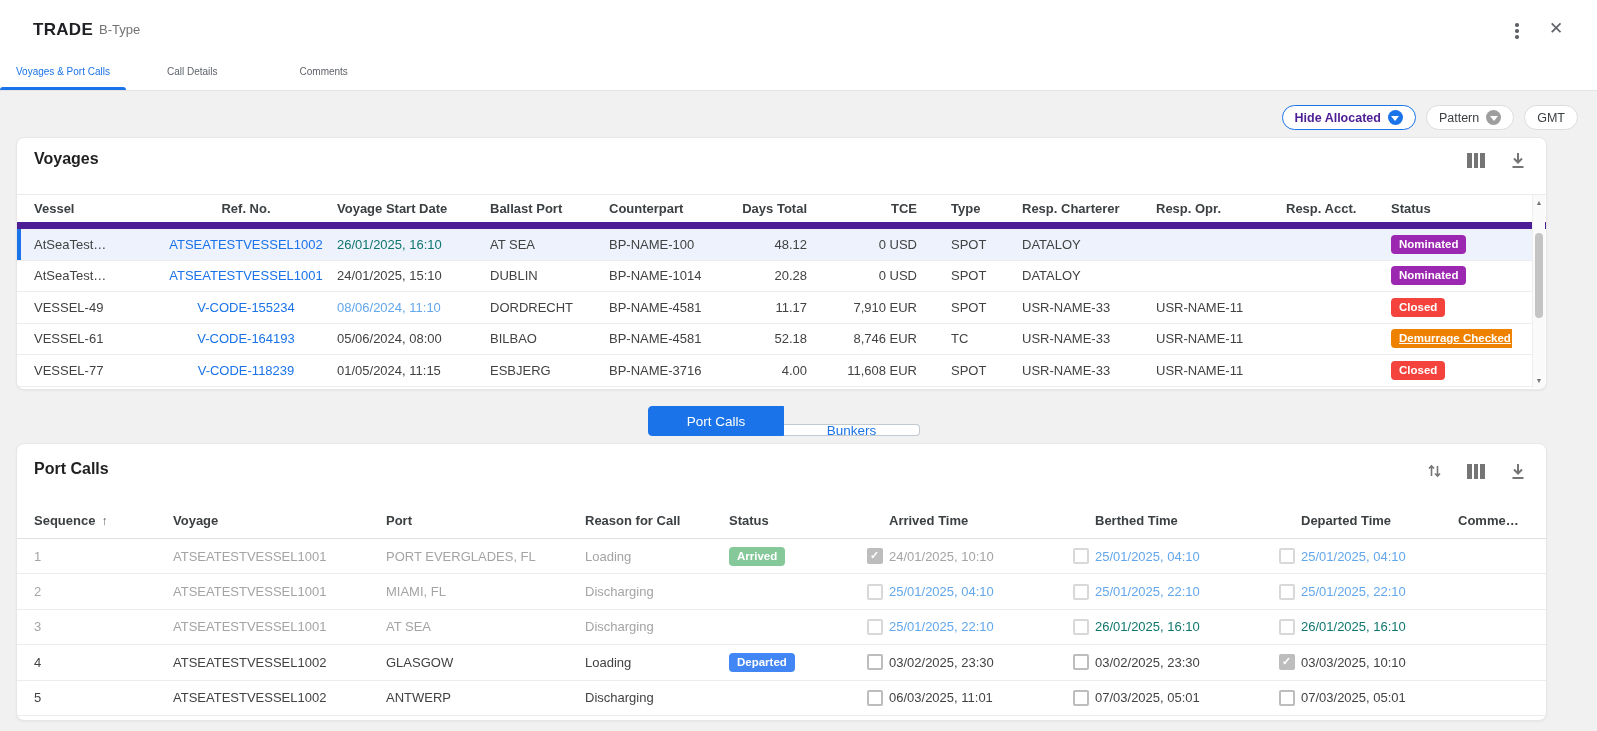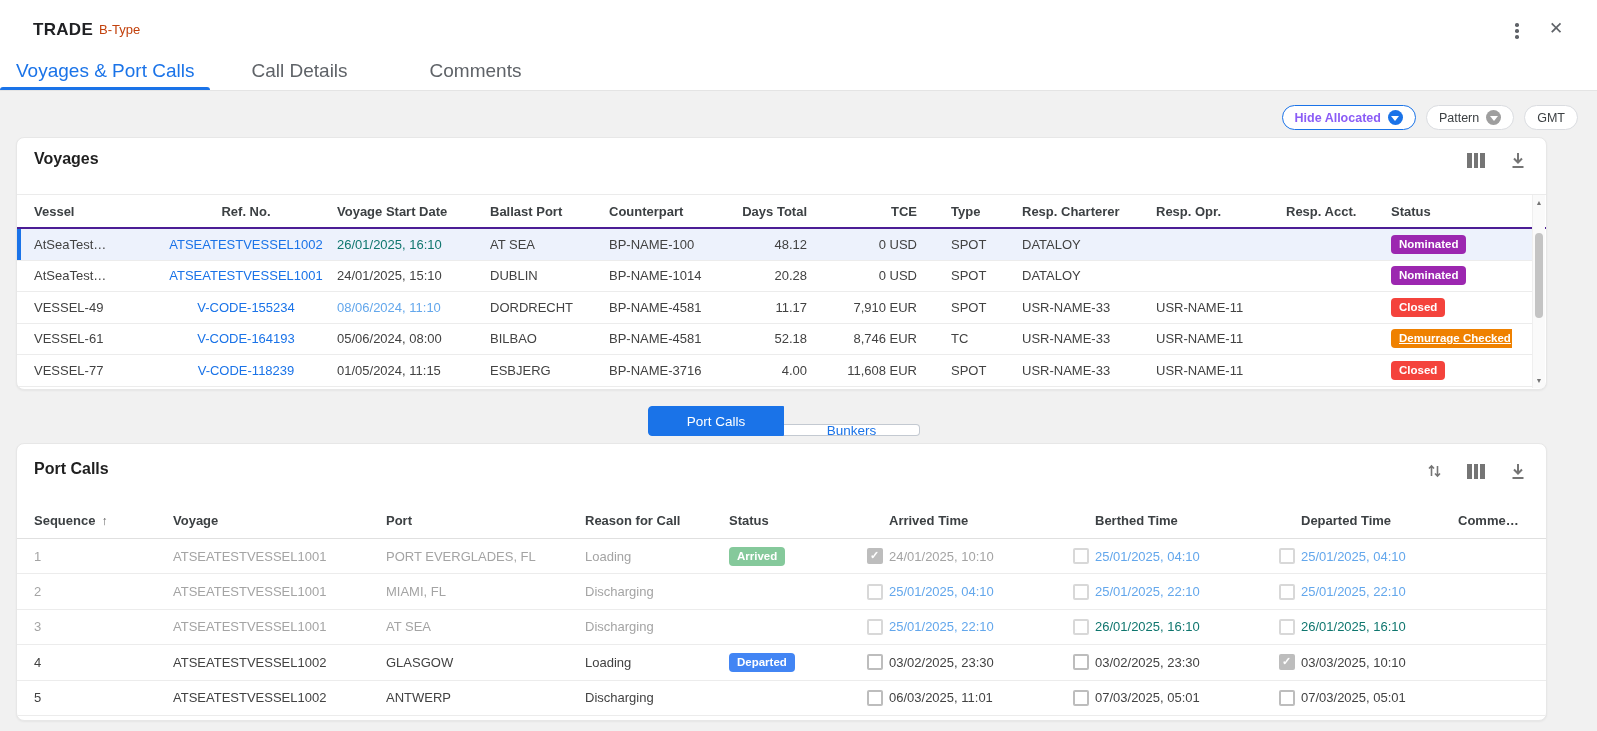--- a/index.html
+++ b/index.html
@@ -7,37 +7,37 @@
   body {
     font-family: "Liberation Sans", sans-serif;
     background:#f1f1f1;
     color:#424242;
     position:relative;
   }
 
   
   .topbar { position:absolute; top:0; left:0; width:1597px; height:52px; background:#fff; }
   .app-title { position:absolute; left:33px; top:20px; font-size:17px; font-weight:700; color:#202124; letter-spacing:.3px; }
-  .app-subtitle { position:absolute; left:99px; top:22px; font-size:13px; color:#c2410c; }
+  .app-subtitle { position:absolute; left:99px; top:22px; font-size:13px; color:#737373; }
   .kebab { position:absolute; left:1509px; top:21px; width:16px; height:20px; display:flex; flex-direction:column; align-items:center; justify-content:center; gap:2.5px; cursor:pointer; }
   .kebab i { width:3.5px; height:3.5px; border-radius:50%; background:#5f6368; }
   .close-x { position:absolute; left:1545px; top:18px; font-size:17px; color:#5f6368; cursor:pointer; width:22px; height:22px; text-align:center; line-height:22px; }
 
   
   .tabbar { position:absolute; top:52px; left:0; width:1597px; height:39px; background:#fff; border-bottom:1px solid #e4e4e4; display:flex; align-items:stretch; }
-  .tab { display:flex; align-items:center; padding:0 16px; font-size:19px; color:#5f6368; position:relative; cursor:pointer; }
+  .tab { display:flex; align-items:center; padding:0 16px; font-size:10px; color:#5f6368; position:relative; cursor:pointer; }
   .tab.t2 { margin-left:21px; padding:0 20px; }
   .tab.t3 { margin-left:42px; padding:0 20px; }
   .tab.active { color:#1a73e8; }
   .tab.active::after { content:""; position:absolute; left:0; right:0; bottom:0; height:3px; background:#1a73e8; border-radius:3px 3px 0 0; }
 
   
   .controls { position:absolute; top:105px; right:19px; display:flex; gap:10px; align-items:center; }
   .pill { height:25px; border-radius:13px; border:1px solid #dadce0; background:#fff; display:flex; align-items:center; padding:0 12px; font-size:12.5px; color:#3c4043; cursor:pointer; gap:7px; white-space:nowrap; }
-  .pill.primary { border-color:#1a73e8; color:#8b5cf6; font-weight:700; }
+  .pill.primary { border-color:#1a73e8; color:#4c1d95; font-weight:700; }
   .caret-circle { width:15px; height:15px; border-radius:50%; display:flex; align-items:center; justify-content:center; }
   .caret-circle.blue { background:#1a73e8; }
   .caret-circle.gray { background:#9e9e9e; }
   .caret-circle::after { content:""; border-left:4px solid transparent; border-right:4px solid transparent; border-top:5px solid #fff; margin-top:1px; }
 
   
   .card { position:absolute; left:16px; width:1531px; background:#fff; border:1px solid #e7e7e7; border-radius:8px; box-shadow:0 1px 2px rgba(0,0,0,.05); overflow:hidden; }
   .card.voyages { top:137px; height:253px; }
   .card.portcalls { top:443px; height:278px; }
   .card-title { font-size:16px; font-weight:700; color:#1f1f1f; }
@@ -50,21 +50,21 @@
 
   .cols-icon { display:flex; gap:2px; }
   .cols-icon i { width:4.5px; height:15px; background:#757575; display:block; }
 
   
   .vgrid { display:grid; grid-template-columns:127px 176px 153px 119px 130px 68px 144px 71px 134px 130px 105px minmax(0,1fr); padding:0 20px 0 17px; align-items:center; }
   .pgrid { display:grid; grid-template-columns:139px 213px 199px 144px 138px 206px 206px 179px minmax(0,1fr); padding:0 20px 0 17px; align-items:center; }
   .vgrid > div, .pgrid > div { min-width:0; white-space:nowrap; overflow:hidden; text-overflow:ellipsis; padding-right:6px; font-size:13px; }
 
   .thead { font-size:12.5px; font-weight:700; color:#3c4043; }
-  .vgrid.thead { position:absolute; top:56px; left:0; right:0; height:35px; border-top:1px solid #ebebeb; border-bottom:2px solid #4c1d95; }
+  .vgrid.thead { position:absolute; top:56px; left:0; right:0; height:35px; border-top:1px solid #ebebeb; border-bottom:7px solid #4c1d95; }
   .pgrid.thead { position:absolute; top:58px; left:0; right:0; height:37px; border-bottom:1px solid #e0e0e0; }
 
   .vbody { position:absolute; top:91px; left:0; right:14px; }
   .pbody { position:absolute; top:95px; left:0; right:0; }
   .vrow { height:31.5px; border-bottom:1px solid #ececec; cursor:pointer; }
   .prow { height:35.4px; border-bottom:1px solid #ececec; }
   .vrow.selected { background:#edf2fc; box-shadow:inset 4px 0 0 0 #1a73e8; }
   .prow { color:#424242; }
   .prow.muted { color:#a4a4a4; }
 

